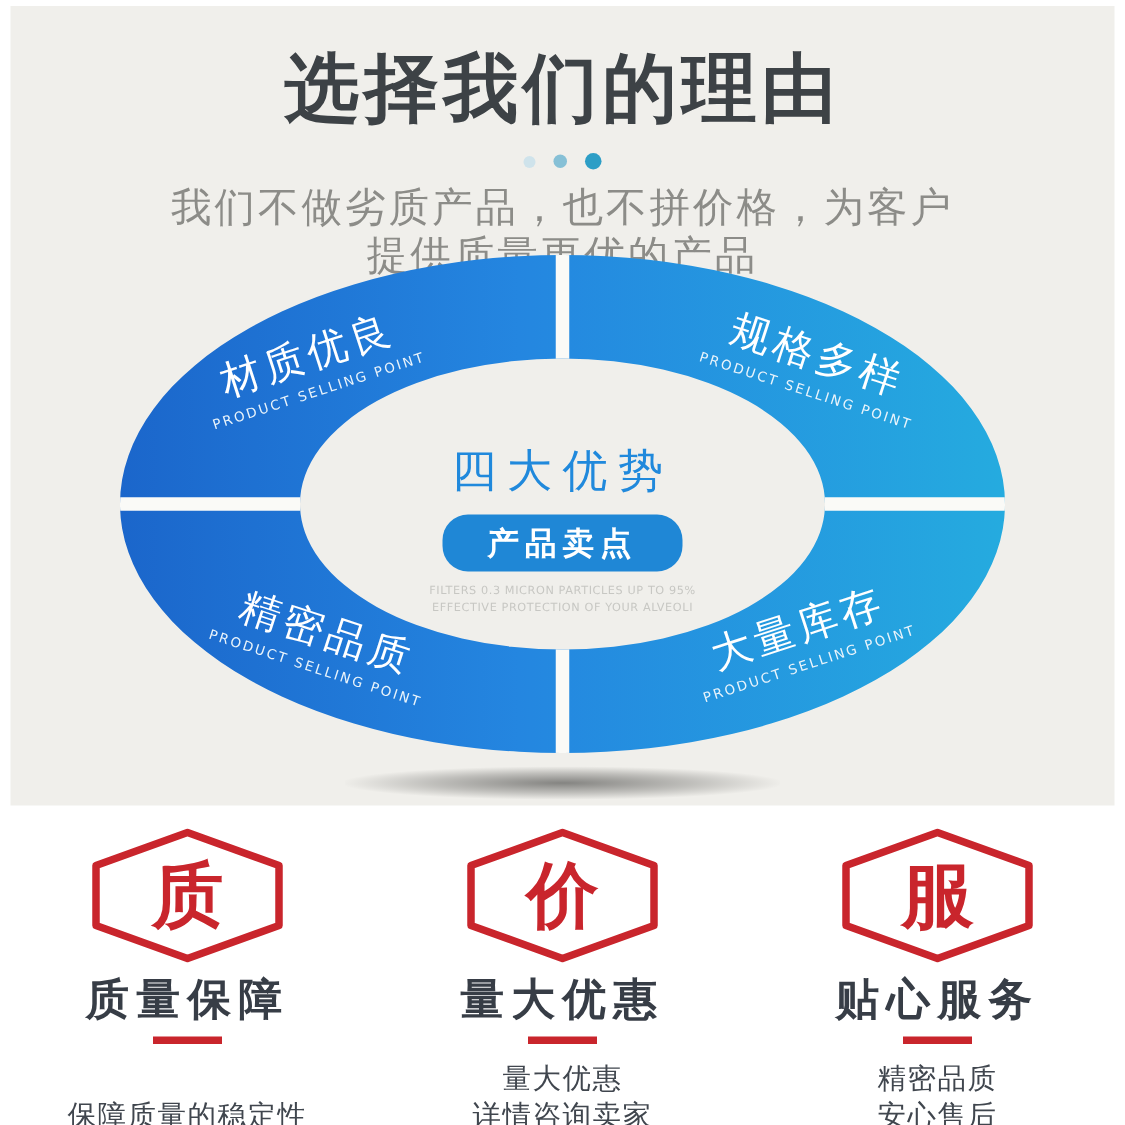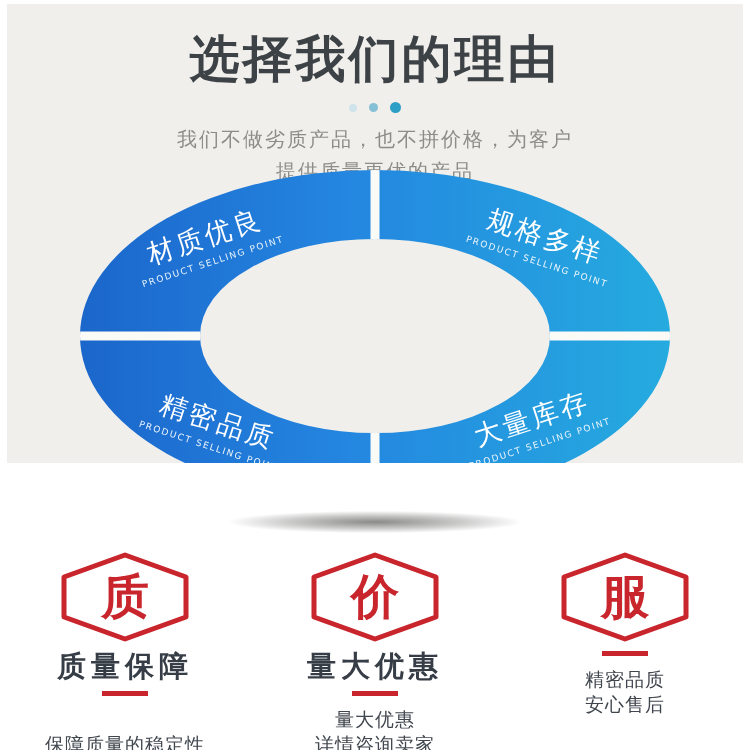--- a/index.html
+++ b/index.html
@@ -4,35 +4,35 @@
 <style>
   html,body{margin:0;padding:0;}
   body{
     width:750px;height:750px;overflow:hidden;background:#ffffff;
     font-family:"DejaVu Sans","Liberation Sans",sans-serif;
     position:relative;
   }
   .page{position:absolute;inset:0;}
   
   .hero{
-    position:absolute;top:4px;left:7px;right:7px;height:459px;
+    position:absolute;top:4px;left:7px;right:7px;height:533px;
     background:#f0efeb;overflow:hidden;
   }
   .page-title{
     margin:22px 0 0 0;text-align:center;
     font-size:50px;font-weight:bold;color:#3d4246;letter-spacing:3px;
   }
   .dots{display:flex;justify-content:center;align-items:center;gap:12px;margin-top:9px;}
   .dot{border-radius:50%;display:block;}
   .dot.d1{width:8px;height:8px;background:#cfe3eb;}
   .dot.d2{width:9px;height:9px;background:#86c0d6;}
   .dot.d3{width:11px;height:11px;background:#2d9ec6;}
   .subtitle{
     margin:10px 0 0 0;text-align:center;
-    font-size:20px;line-height:32px;color:#8c8c88;letter-spacing:2px;
+    font-size:27px;line-height:32px;color:#8c8c88;letter-spacing:2px;
   }
   
   .wheel{position:absolute;left:68px;top:162px;width:600px;height:340px;}
   .wheel svg{position:absolute;left:0;top:0;}
   .seg-label{
     position:absolute;text-align:center;color:#ffffff;white-space:nowrap;
   }
   .seg-cn{font-size:27px;letter-spacing:3px;font-weight:400;}
   .seg-en{font-size:9px;letter-spacing:1.6px;margin-top:3px;color:#eaf4fb;}
   .seg-label.tl{left:132px;top:77px;transform:translate(-50%,-50%) rotate(-18deg);}
@@ -115,20 +115,28 @@
       </div>
       <div class="seg-label bl">
         <div class="seg-cn">精密品质</div>
         <div class="seg-en">PRODUCT SELLING POINT</div>
       </div>
       <div class="seg-label br">
         <div class="seg-cn">大量库存</div>
         <div class="seg-en">PRODUCT SELLING POINT</div>
       </div>
 
+      <div class="wheel-center">
+        <div class="center-title">四大优势</div>
+        <div><span class="center-pill">产品卖点</span></div>
+        <div class="center-note">
+          <span>FILTERS 0.3 MICRON PARTICLES UP TO 95%</span><br>
+          <span>EFFECTIVE PROTECTION OF YOUR ALVEOLI</span>
+        </div>
+      </div>
     </div>
   </section>
 
   <div class="wheel-shadow"></div>
 
   <section class="features">
 
     <div class="feature">
       <div class="hexwrap">
         <svg width="132" height="90" viewBox="0 0 132 90">
@@ -159,20 +167,21 @@
       </div>
     </div>
 
     <div class="feature">
       <div class="hexwrap">
         <svg width="132" height="90" viewBox="0 0 132 90">
           <polygon points="66,3 127,25 127,65 66,87 5,65 5,25" fill="none" stroke="#c9252c" stroke-width="5" stroke-linejoin="round"></polygon>
         </svg>
         <div class="hexchar">服</div>
       </div>
+      <div class="f-title">贴心服务</div>
       <div class="f-dash"></div>
       <div class="f-desc">
         <span>精密品质</span><br>
         <span>安心售后</span>
       </div>
     </div>
 
   </section>
 </div>
 

